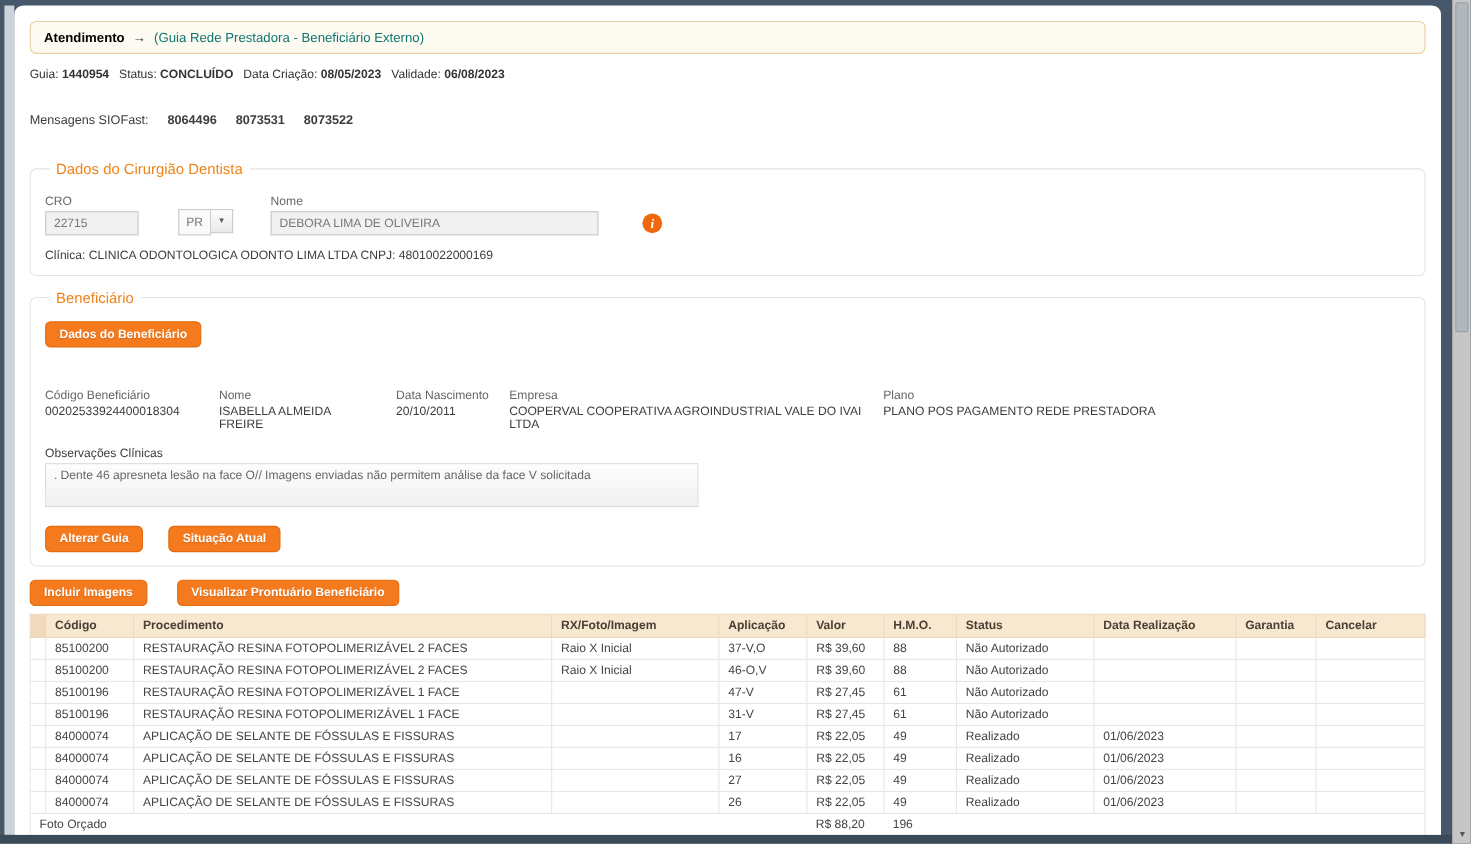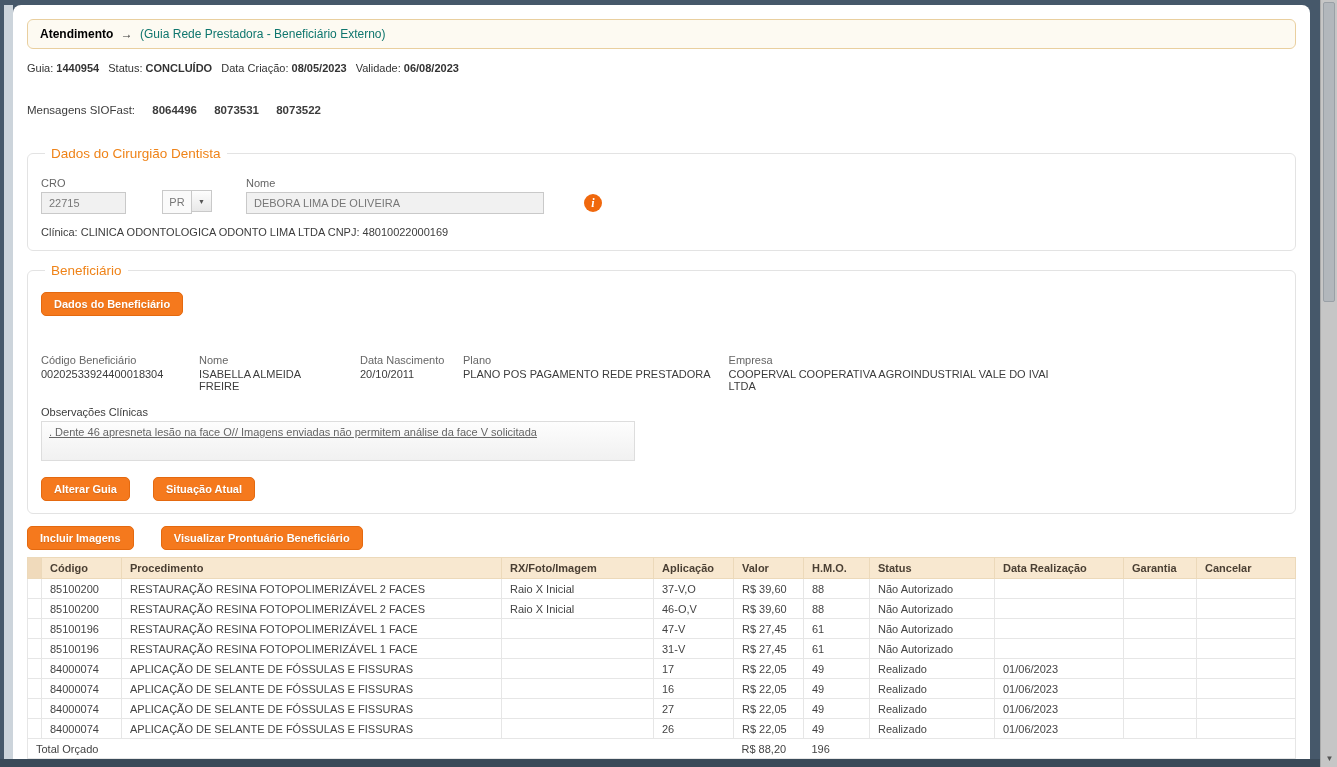--- a/index.html
+++ b/index.html
@@ -84,21 +84,21 @@
   .bf .field-label { margin-bottom:2px; }
   .bf .field-value { color:#3c3c3c; }
   .bf-codigo { width:140px; }
   .bf-nome { width:143px; }
   .bf-nasc { width:85px; }
   .bf-empresa { width:322px; }
   .obs-label { margin-top:14px; color:#3c3c3c; }
   textarea.obs {
     width:594px; height:40px; margin-top:3px; resize:none;
     background:linear-gradient(#fdfdfd,#f1f1f1); border:1px solid #ddd;
-    font-family:"Liberation Sans",sans-serif; font-size:11px; color:#666; padding:4px 7px;text-decoration:underline;
+    font-family:"Liberation Sans",sans-serif; font-size:11px; color:#666; padding:4px 7px;
   }
   .benef-buttons { margin-top:14px; }
   .benef-buttons .btn { margin-right:20px; }
 
   .actions-row { margin-top:12px; }
   .actions-row .btn { margin-right:24px; }
 
   table.proc { width:100%; border-collapse:collapse; margin-top:7px; table-layout:fixed; }
   table.proc th {
     background:#f8e8d0; color:#4a3f33; font-weight:bold; text-align:left;
@@ -180,27 +180,27 @@
         <div class="field-value">00202533924400018304</div>
       </div>
       <div class="bf bf-nome">
         <div class="field-label">Nome</div>
         <div class="field-value">ISABELLA ALMEIDA FREIRE</div>
       </div>
       <div class="bf bf-nasc">
         <div class="field-label">Data Nascimento</div>
         <div class="field-value">20/10/2011</div>
       </div>
+      <div class="bf bf-empresa">
+        <div class="field-label">Empresa</div>
+        <div class="field-value">COOPERVAL COOPERATIVA AGROINDUSTRIAL VALE DO IVAI LTDA</div>
+      </div>
       <div class="bf">
         <div class="field-label">Plano</div>
         <div class="field-value">PLANO POS PAGAMENTO REDE PRESTADORA</div>
-      </div>
-      <div class="bf bf-empresa">
-        <div class="field-label">Empresa</div>
-        <div class="field-value">COOPERVAL COOPERATIVA AGROINDUSTRIAL VALE DO IVAI LTDA</div>
       </div>
     </div>
     <div class="obs-label">Observações Clínicas</div>
     <textarea class="obs" readonly="" style="">. Dente 46 apresneta lesão na face O// Imagens enviadas não permitem análise da face V solicitada</textarea>
     <div class="benef-buttons">
       <span class="btn">Alterar Guia</span>
       <span class="btn">Situação Atual</span>
     </div>
   </fieldset>
 
@@ -339,21 +339,21 @@
           <td>R$ 22,05</td>
           <td>49</td>
           <td>Realizado</td>
           <td>01/06/2023</td>
           <td></td>
           <td></td>
         </tr>
       </tbody>
     <tfoot>
       <tr>
-        <td colspan="5">Total Orçado</td>
+        <td colspan="5">Foto Orçado</td>
         <td>R$ 88,20</td>
         <td>196</td>
         <td colspan="4"></td>
       </tr>
     </tfoot>
   </table>
 
 </div>
 
 <div class="scrollbar">

